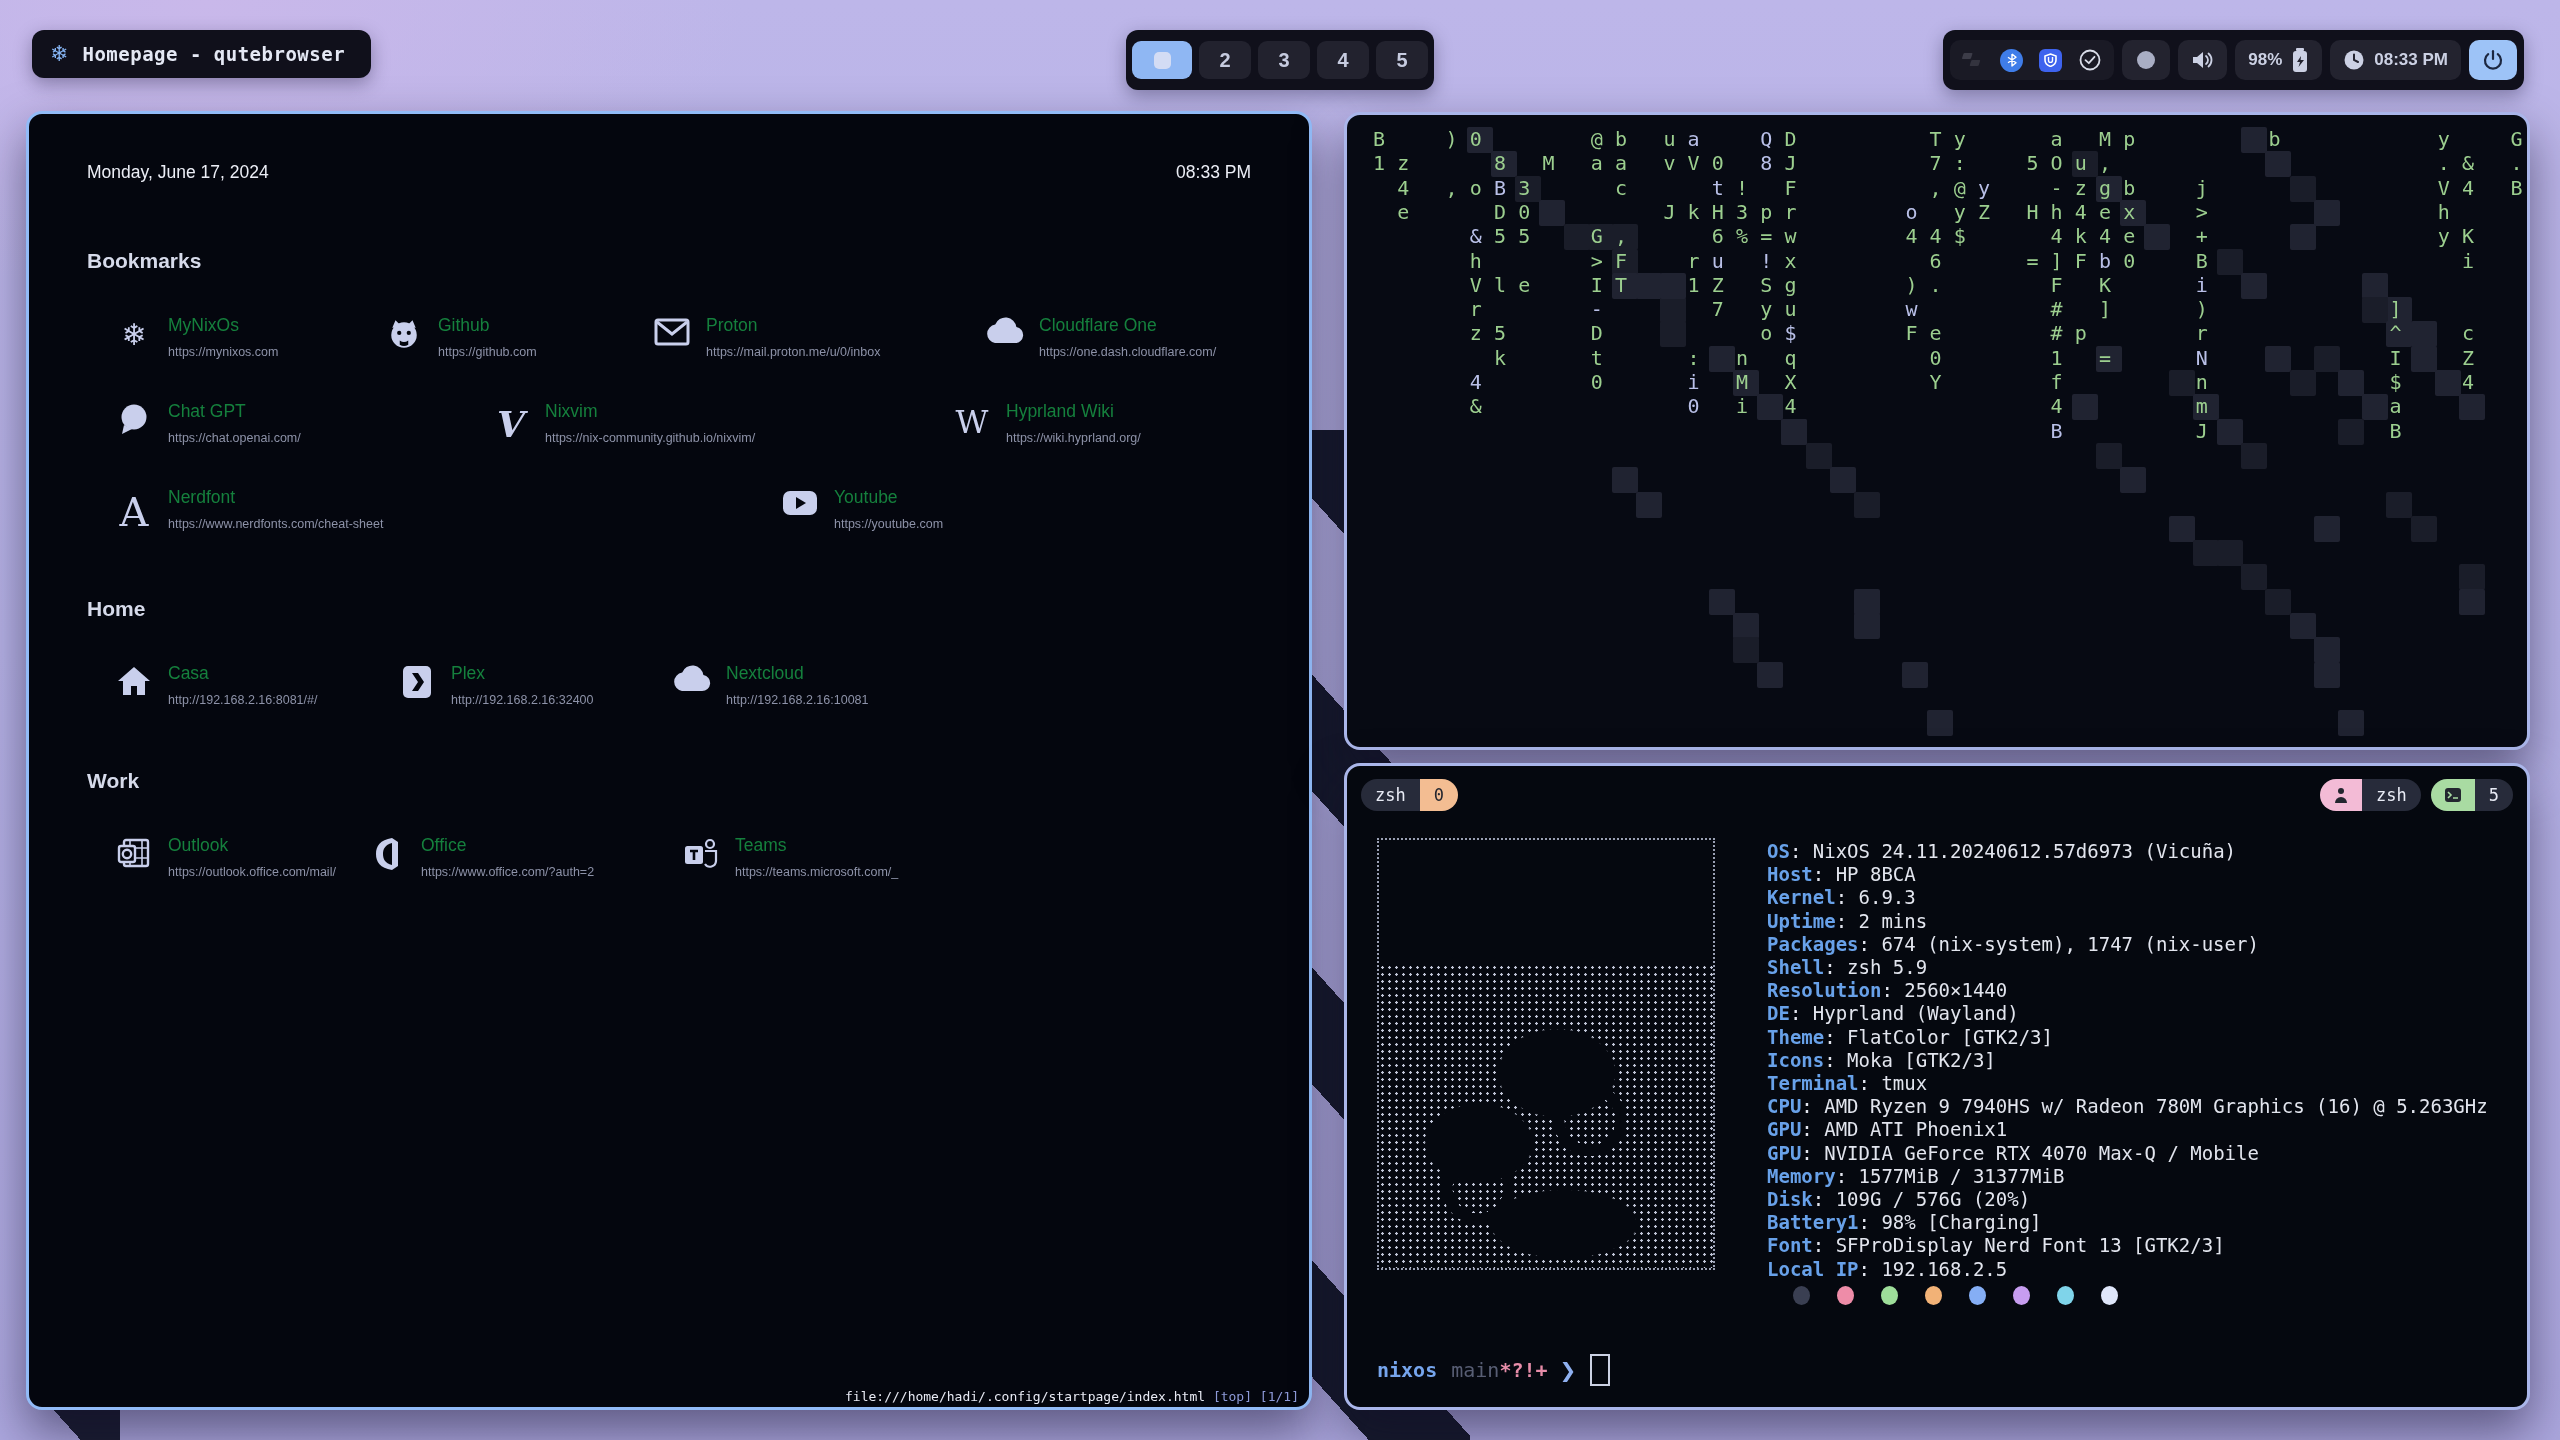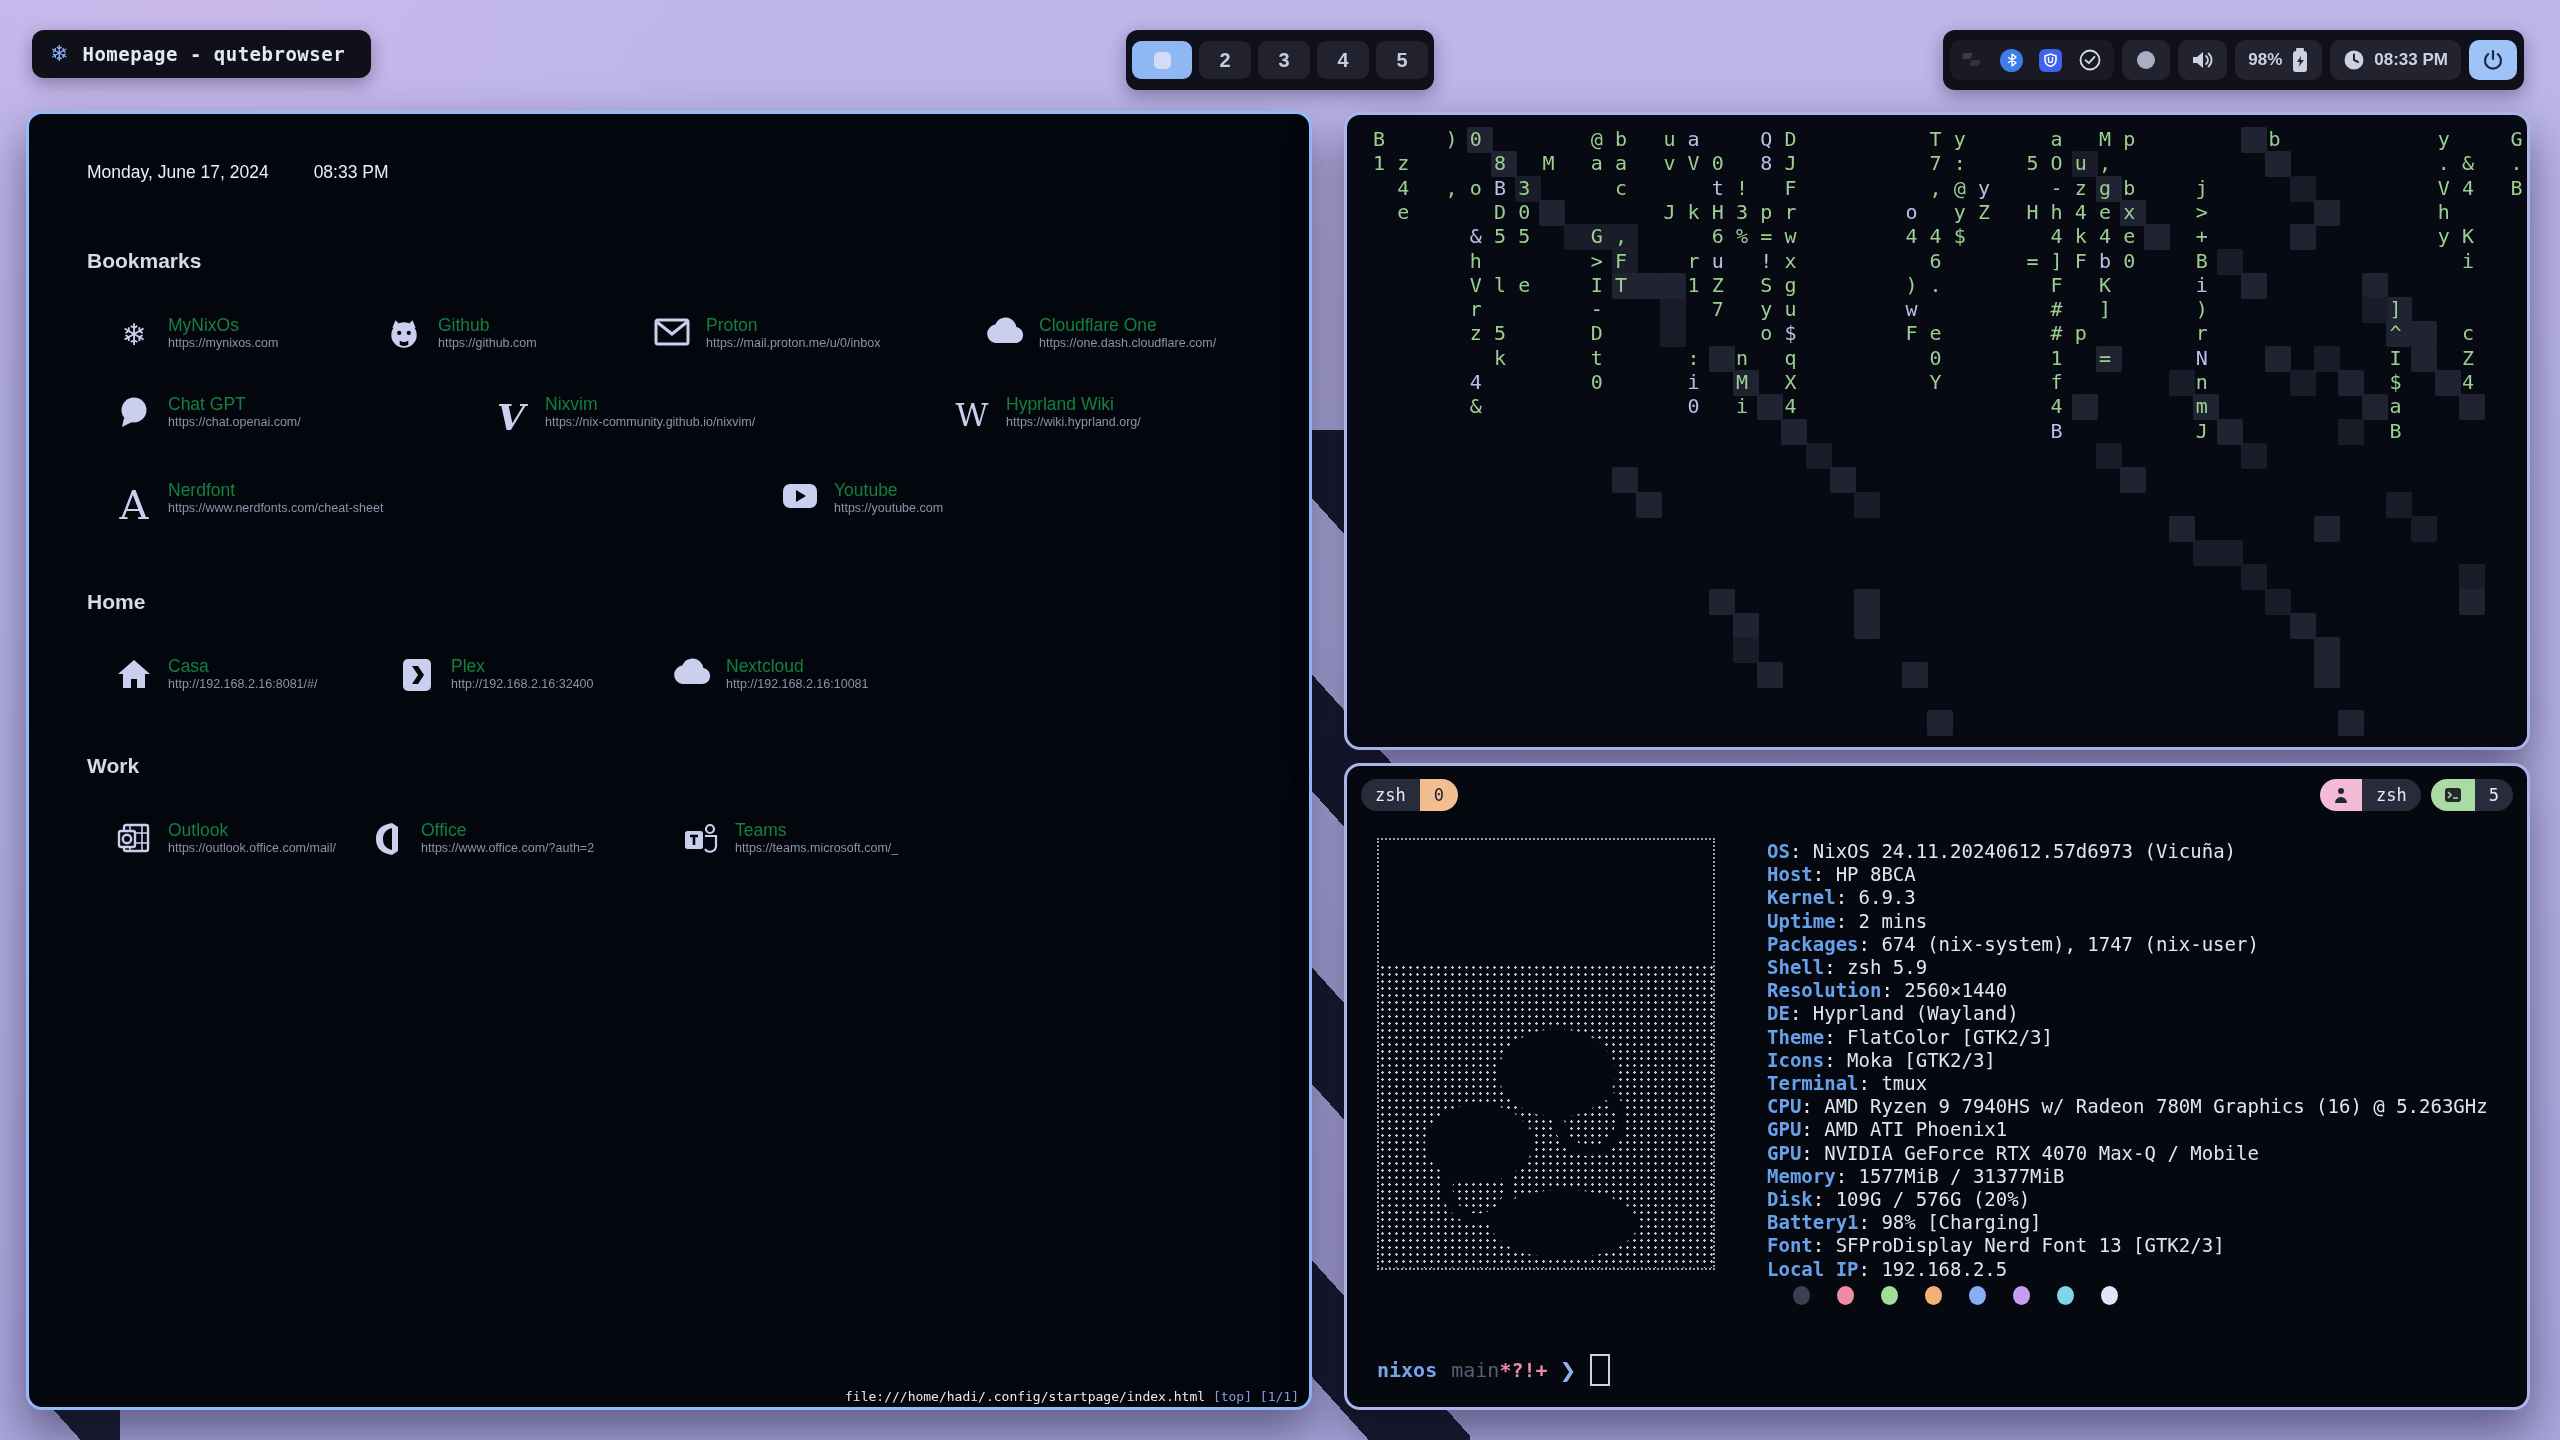--- a/index.html
+++ b/index.html
@@ -36,32 +36,32 @@
   .tray-btn .lbl{color:#ccd1e4;font-size:17px;font-weight:bold;}
   .power-btn{background:#9dc3f7;}
   .bt-badge{width:23px;height:23px;border-radius:50%;background:#3f7de9;display:flex;align-items:center;justify-content:center;}
   .shield-badge{width:23px;height:23px;border-radius:6px;background:#3e63ee;display:flex;align-items:center;justify-content:center;}
 
   
   .window{position:absolute;z-index:2;border-radius:16px;box-shadow:0 22px 48px rgba(15,12,40,.5);}
   #browser{left:26px;top:111px;width:1280px;height:1293px;background:#04060e;
     border:3px solid #92bbf7;overflow:hidden;}
   .bw-content{padding:48px 58px 0 58px;color:#e6e9f3;}
-  .bw-head{display:flex;font-size:17.5px;color:#eceef6;gap:45px;}
+  .bw-head{display:flex;justify-content:space-between;font-size:17.5px;color:#eceef6;gap:45px;}
   .greeting{margin-top:44px;display:flex;align-items:center;gap:16px;}
   .greeting .g{font-size:47px;font-weight:bold;color:#9cb4f1;letter-spacing:-.5px;}
   .section{margin-top:62px;}
   .section.first{margin-top:66px;}
   .section h2{margin:0;font-size:21px;font-weight:bold;color:#d6daea;}
   .brow{display:flex;margin-top:42px;padding-left:26px;}
   .bitem{display:flex;align-items:flex-start;cursor:pointer;}
   .bico{width:42px;display:flex;justify-content:center;margin-top:2px;color:#c9cfec;}
   .btxt{margin-left:13px;}
   .btitle{font-size:17.5px;color:#15803d;}
-  .burl{font-size:12.5px;color:#8d92a8;}
+  .burl{margin-top:9px;font-size:12.5px;color:#8d92a8;}
   .serifglyph{font-family:"DejaVu Serif",serif;color:#c9cfec;}
   #qb-status{position:absolute;right:10px;bottom:3px;font-size:13px;color:#e8eaf4;}
   #qb-status .m{color:#8e9ad8;}
 
   
   #matrix{left:1344px;top:112px;width:1180px;height:632px;background:#070a13;
     border:3px solid #aab6ea;overflow:hidden;}
   #matrix-grid{position:absolute;inset:0;}
   .mchar{position:absolute;font-family:"DejaVu Sans Mono",monospace;font-size:20px;line-height:20px;z-index:2;}
   .mblock{position:absolute;border-radius:2px;z-index:1;}

